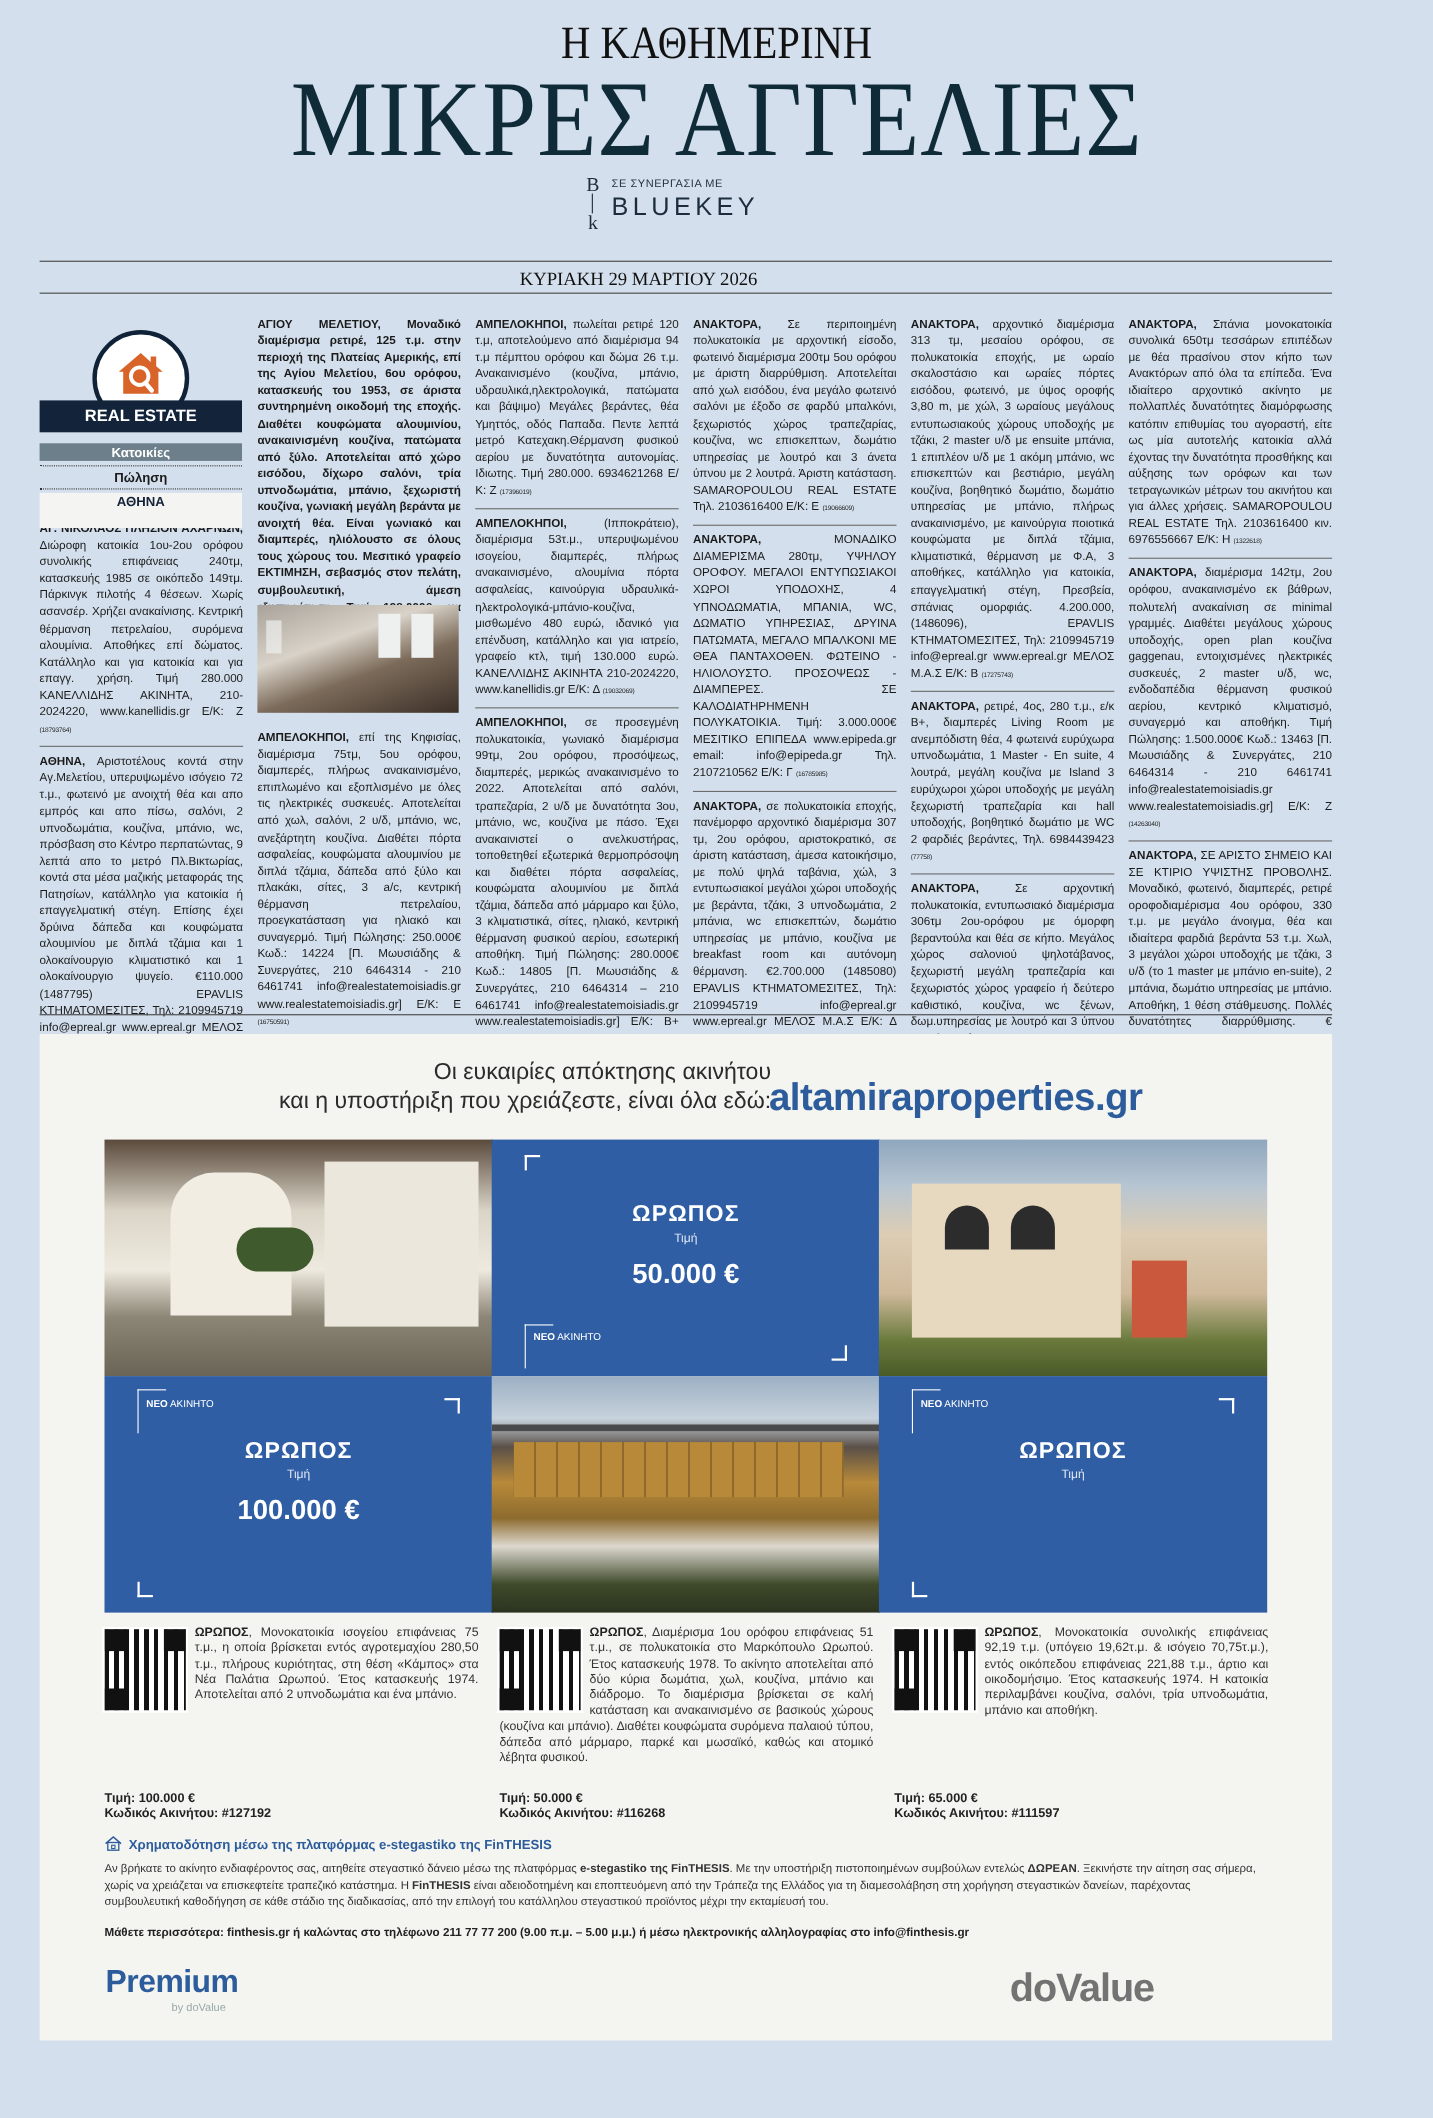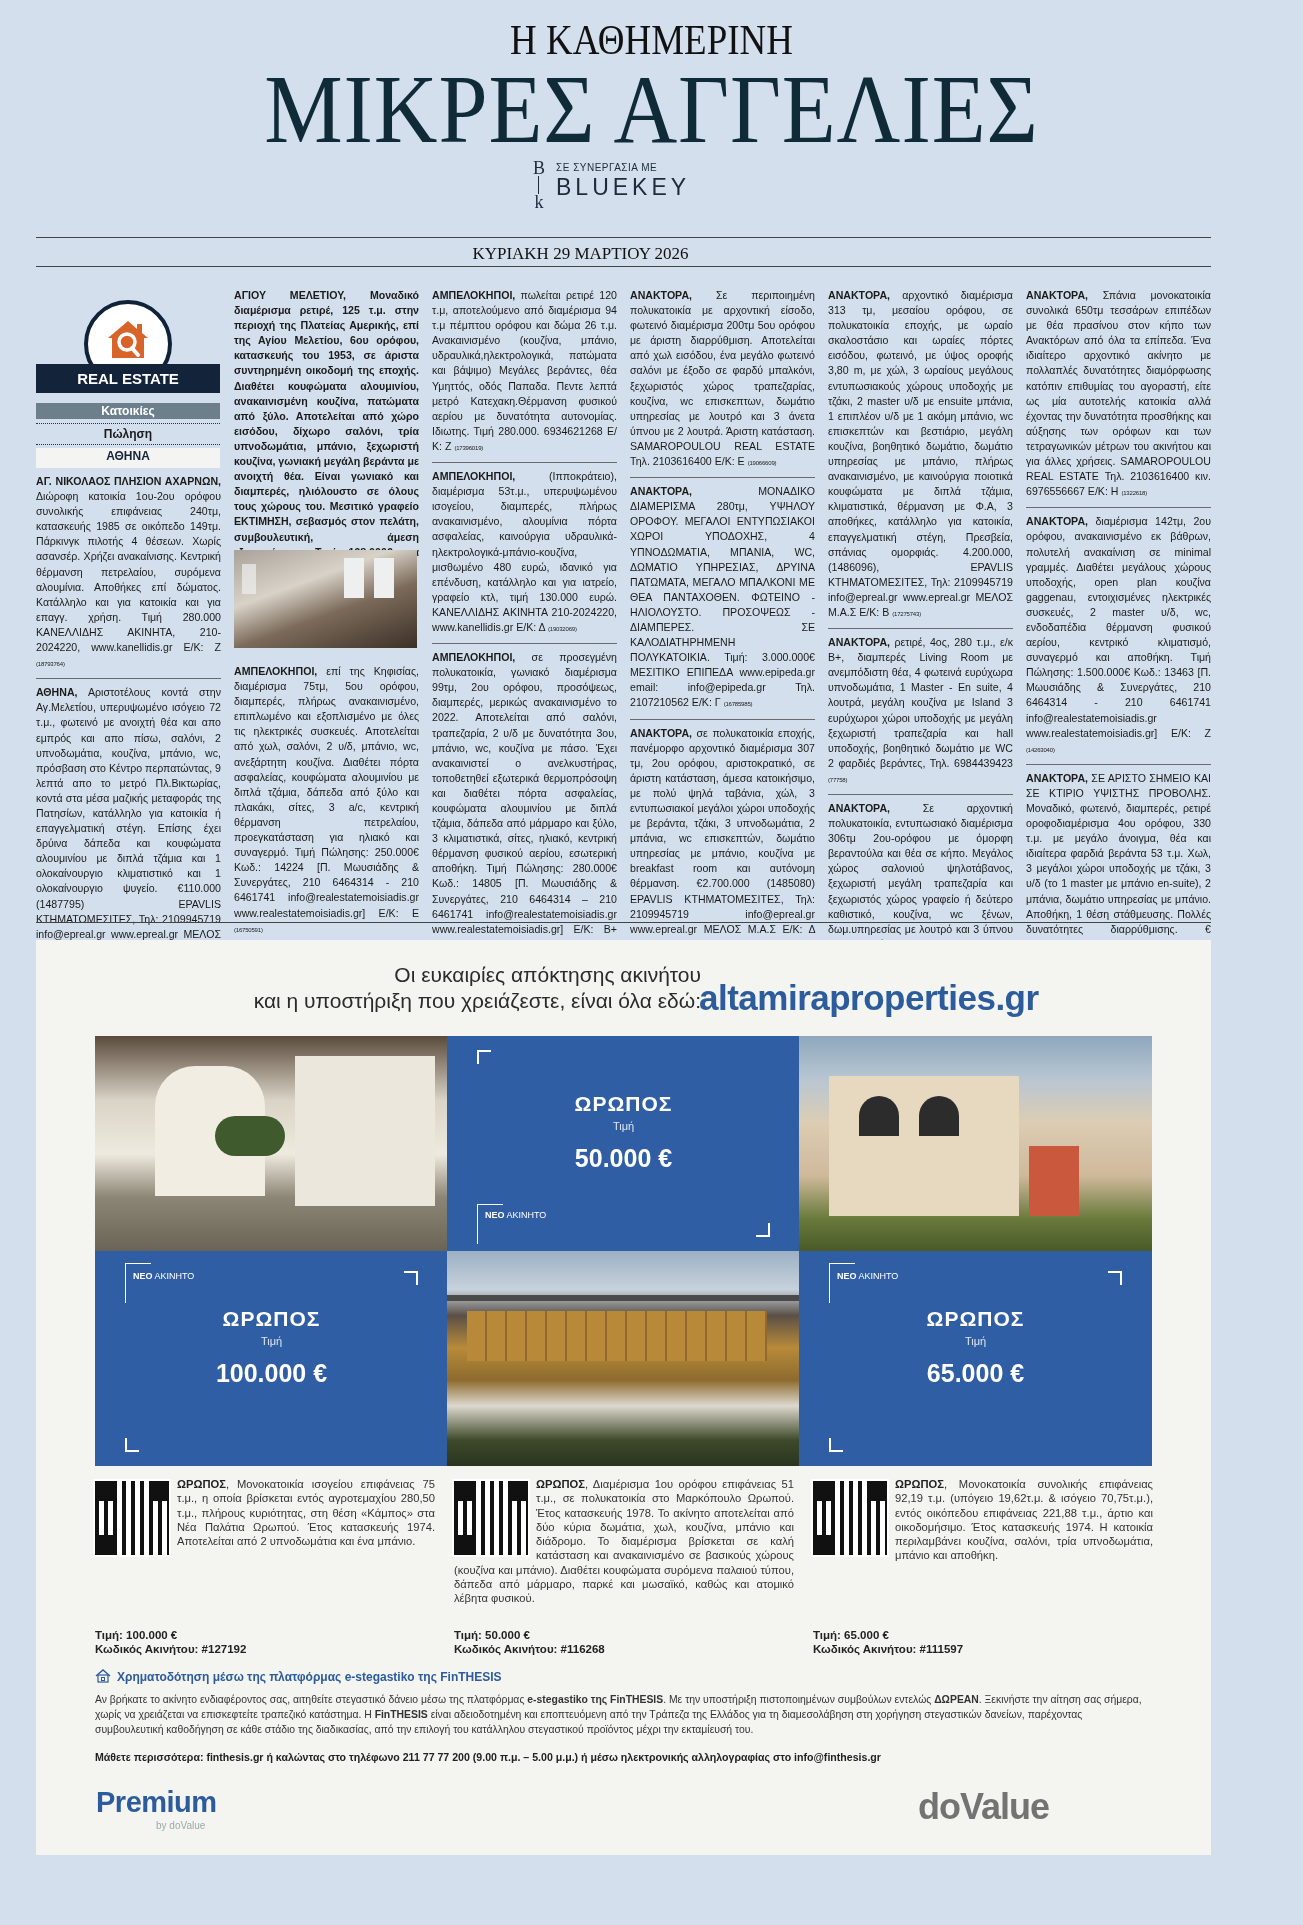--- a/index.html
+++ b/index.html
@@ -57,21 +57,21 @@
     color: #fff; font-weight: bold; font-size: 15px; text-align: center; line-height: 29px;
   }
   .re-cat {
     position: absolute; left: 0; top: 115px; width: 184px; height: 16px; background: #6c7f8b;
     color: #fff; font-weight: bold; font-size: 12px; text-align: center; line-height: 16px;
   }
   .re-dots1 { position: absolute; left: 0; top: 135px; width: 184px; border-top: 1px dotted #333; }
   .re-sale { position: absolute; left: 0; top: 138px; width: 184px; font-weight: bold; font-size: 12px; text-align: center; line-height: 16px; }
   .re-dots2 { position: absolute; left: 0; top: 156px; width: 184px; border-top: 1px dotted #333; }
   .re-area {
-    position: absolute; left: 0; top: 160px; width: 184px; height: 20px; background: #f4f5f2;
+    position: absolute; left: 0; top: 160px; width: 184px; height: 32px; background: #f4f5f2;
     font-weight: bold; font-size: 12px; text-align: center; line-height: 16px; color: #14223a;
   }
   .photo {
     position: absolute; left: 198px; top: 262px; width: 183px; height: 98px;
     background: linear-gradient(160deg, #a9a29a 0%, #d8d2c8 35%, #7c6b5a 60%, #3b2f27 100%);
   }
   .photo .win { position: absolute; background: #eef0ef; }
 
   
   .ad-box { position: absolute; left: 36px; top: 940px; width: 1175px; height: 915px; background: #f4f4f1; }
@@ -241,21 +241,20 @@
       <div style="position:absolute;left:0;top:44px;width:353px;height:6px;background:#4a4a4a;"></div>
       <div style="position:absolute;left:20px;top:60px;width:300px;height:50px;background:repeating-linear-gradient(90deg,#b9893a 0 18px,#8f6a2c 18px 20px);"></div>
     </div>
     <div class="tile blue" style="left:704px;top:215px;">
       <div class="new-bracket" style="left:30px;top:12px;"></div>
       <div class="new-tag" style="left:38px;top:20px;"><b>ΝΕΟ</b><span> ΑΚΙΝΗΤΟ</span></div>
       <div class="corner c-tr" style="right:30px;top:20px;"></div>
       <div class="corner c-bl" style="left:30px;bottom:14px;"></div>
       <div class="t-city">ΩΡΩΠΟΣ</div>
       <div class="t-lbl">Τιμή</div>
-      <div class="t-price">65.000 €</div>
     </div>
   </div>
 
   <div class="listing" style="left:59px;">
     <div class="qr"></div>
     <span class="l-city">ΩΡΩΠΟΣ</span><span>, Μονοκατοικία ισογείου επιφάνειας 75 τ.μ., η οποία βρίσκεται εντός αγροτεμαχίου 280,50 τ.μ., πλήρους κυριότητας, στη θέση «Κάμπος» στα Νέα Παλάτια Ωρωπού. Έτος κατασκευής 1974. Αποτελείται από 2 υπνοδωμάτια και ένα μπάνιο.</span>
   </div>
   <div class="listing" style="left:418px;">
     <div class="qr"></div>
     <span class="l-city">ΩΡΩΠΟΣ</span><span>, Διαμέρισμα 1ου ορόφου επιφάνειας 51 τ.μ., σε πολυκατοικία στο Μαρκόπουλο Ωρωπού. Έτος κατασκευής 1978. Το ακίνητο αποτελείται από δύο κύρια δωμάτια, χωλ, κουζίνα, μπάνιο και διάδρομο. Το διαμέρισμα βρίσκεται σε καλή κατάσταση και ανακαινισμένο σε βασικούς χώρους (κουζίνα και μπάνιο). Διαθέτει κουφώματα συρόμενα παλαιού τύπου, δάπεδα από μάρμαρο, παρκέ και μωσαϊκό, καθώς και ατομικό λέβητα φυσικού.</span>

